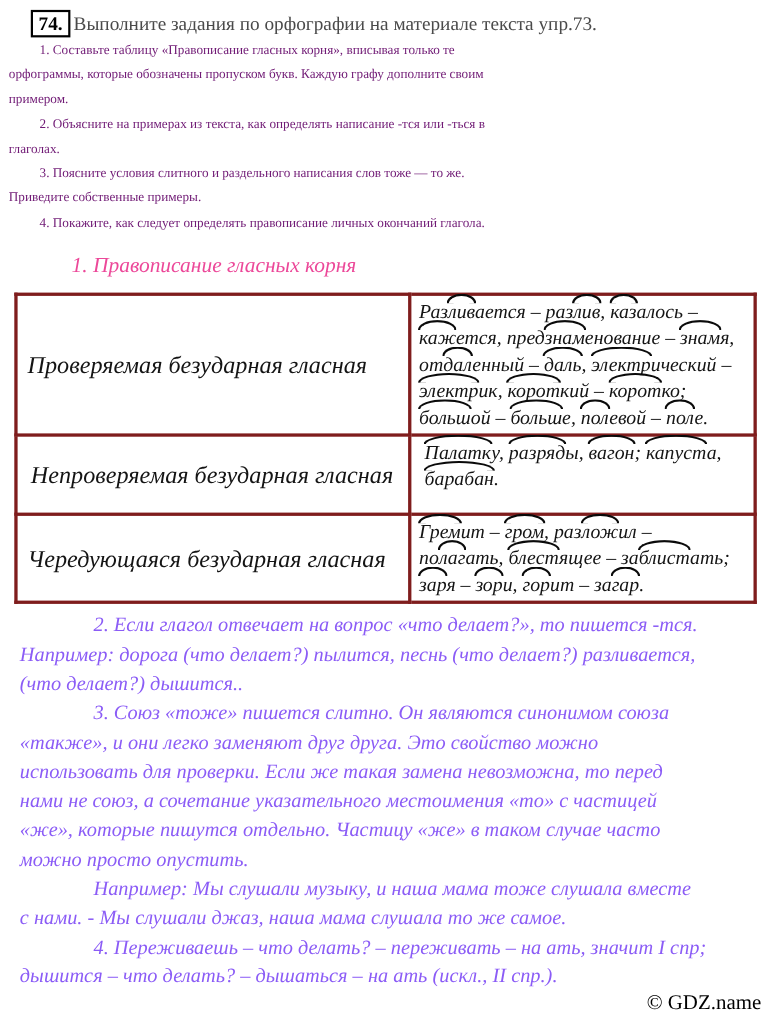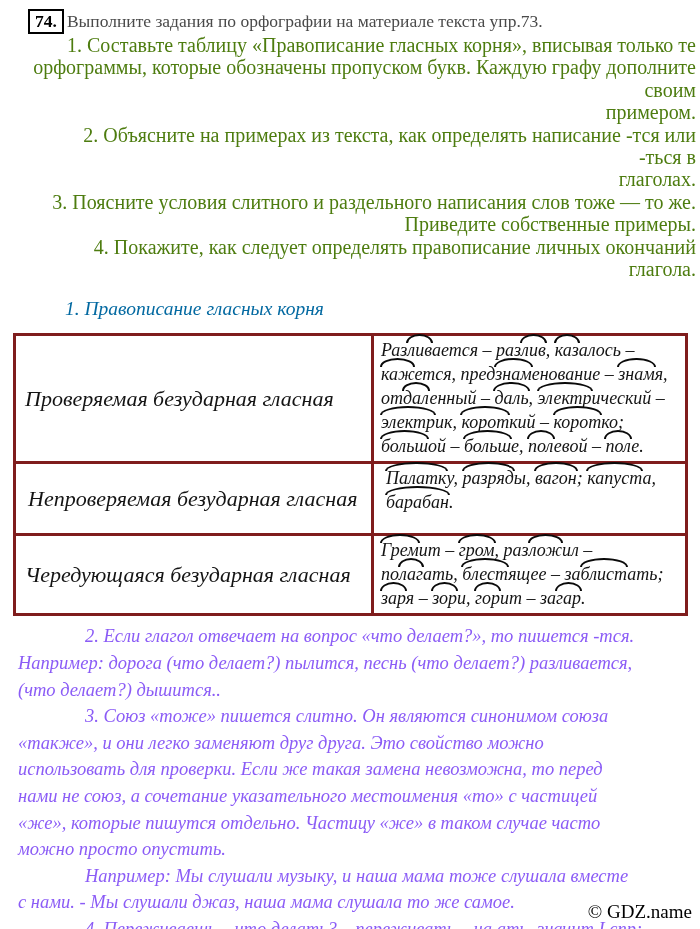--- a/index.html
+++ b/index.html
@@ -21,31 +21,30 @@
     display:inline-block;
     border:2.5px solid #000;
     padding:0 5px 1px 5px;
     margin-right:3px;
     font-weight:bold;
     font-size:17.5px; line-height:20px;
     color:#000;
   }
   .task-item {
     margin:0 4px 0 8px;
-    font-size:20px; line-height:22.4px;
-    color:#4d7c0f;
+    font-size:12px; line-height:22.4px;
+    color:#701a75;
     text-indent:28px;
-    text-align:right;
   }
   
   .caption {
     margin:17px 12px 12px 65px;
     font-style:italic;
     font-size:19.5px; line-height:24px;
-    color:#0369a1;
+    color:#ec4899;
   }
   
   table.vowel-table {
     border-collapse:collapse;
     margin-left:13px;
     width:675px;
     table-layout:fixed;
   }
   table.vowel-table td { border:3px solid #7f1d1d; }
   td.cat {

